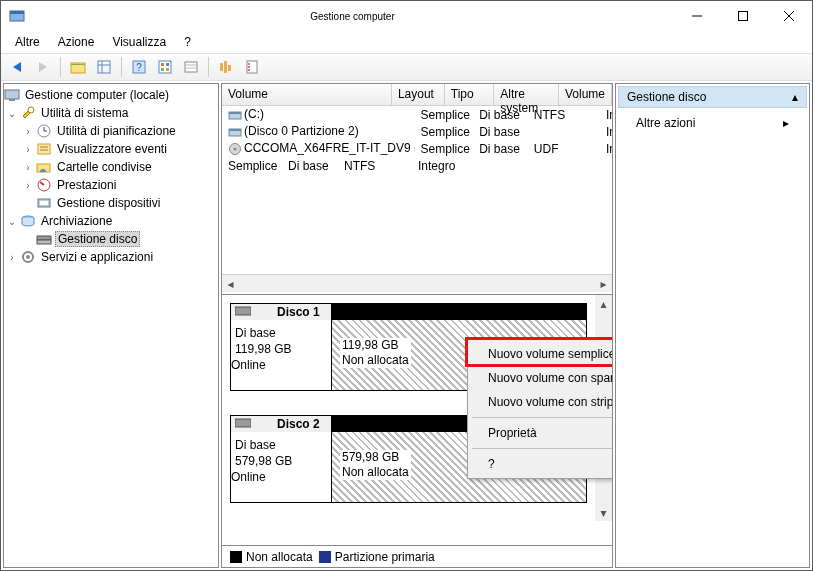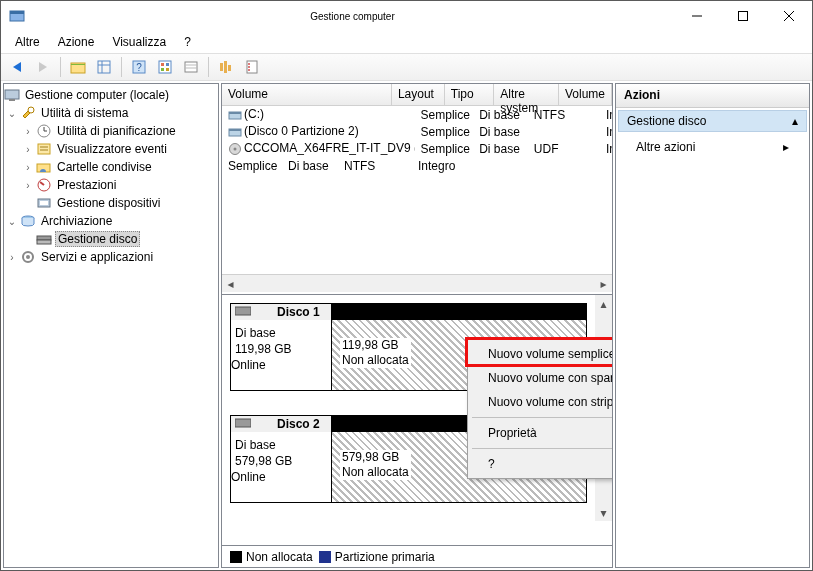--- a/index.html
+++ b/index.html
@@ -389,21 +389,20 @@
         <div class="ctx-highlight" style="left:243px; top:42px; width:232px; height:30px;"></div>
       </div>
 
       <div class="legend">
         <span><span class="sw" style="background:#000"></span><span>Non allocata</span></span>
         <span><span class="sw" style="background:#20338e"></span><span>Partizione primaria</span></span>
       </div>
     </div>
 
     <div class="right-pane">
-      <div class="rp-hdr">Azioni</div>
       <div class="rp-sec">
         <span>Gestione disco</span>
         <span>▴</span>
       </div>
       <div class="rp-item">
         <span>Altre azioni</span>
         <span>▸</span>
       </div>
     </div>
 

